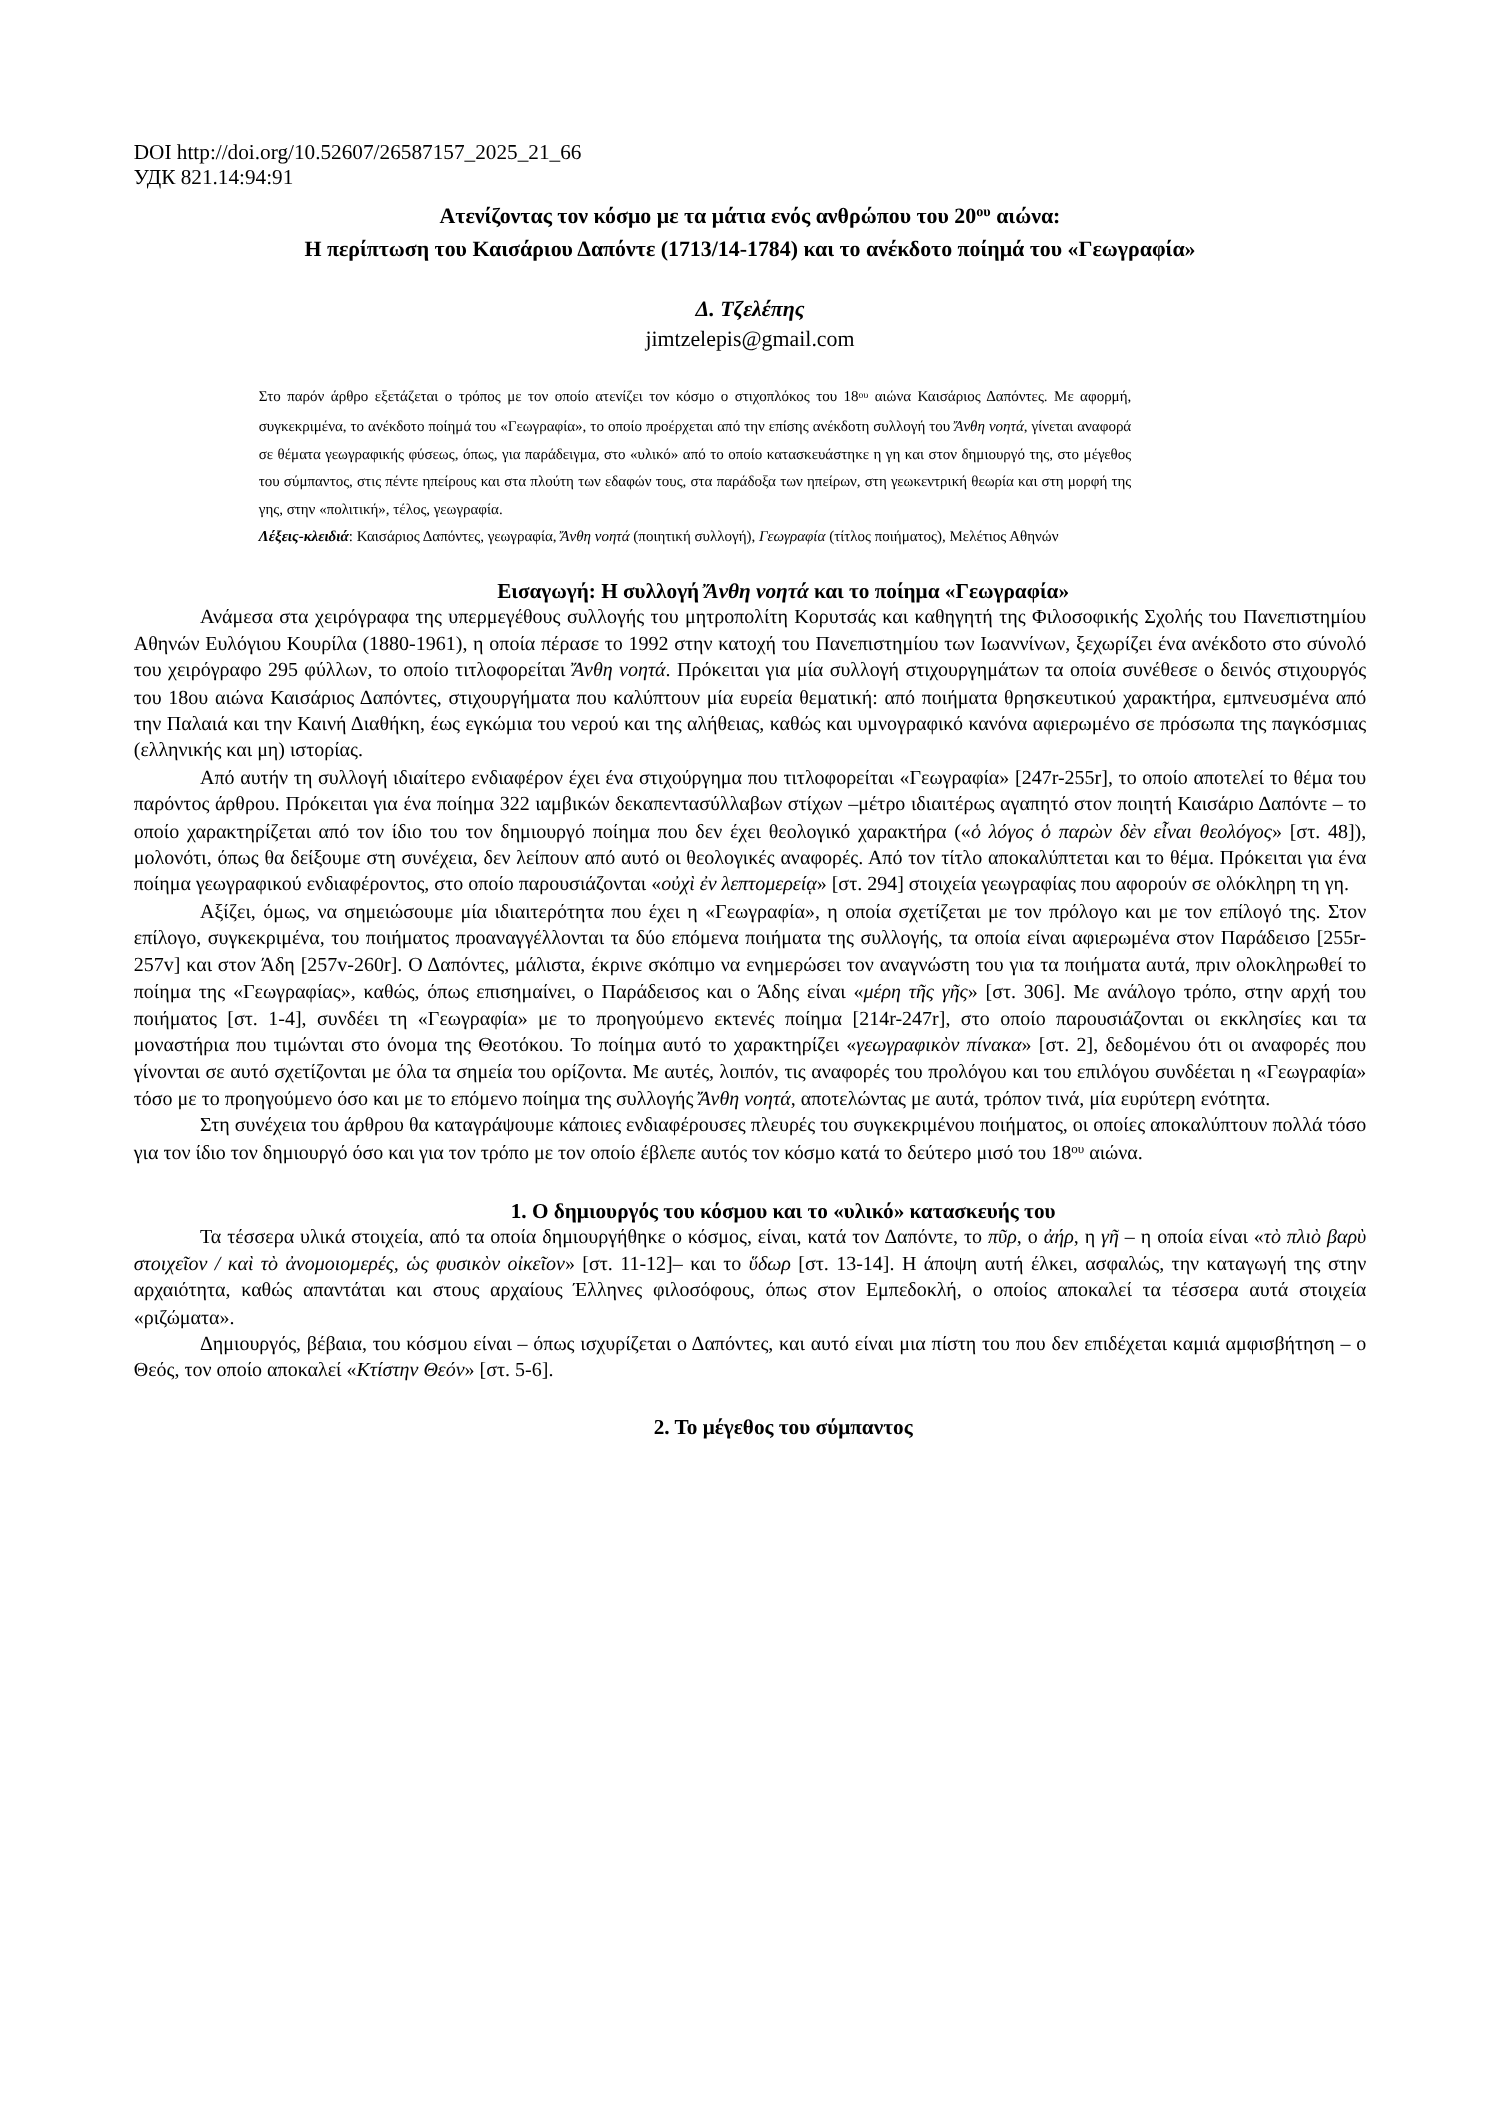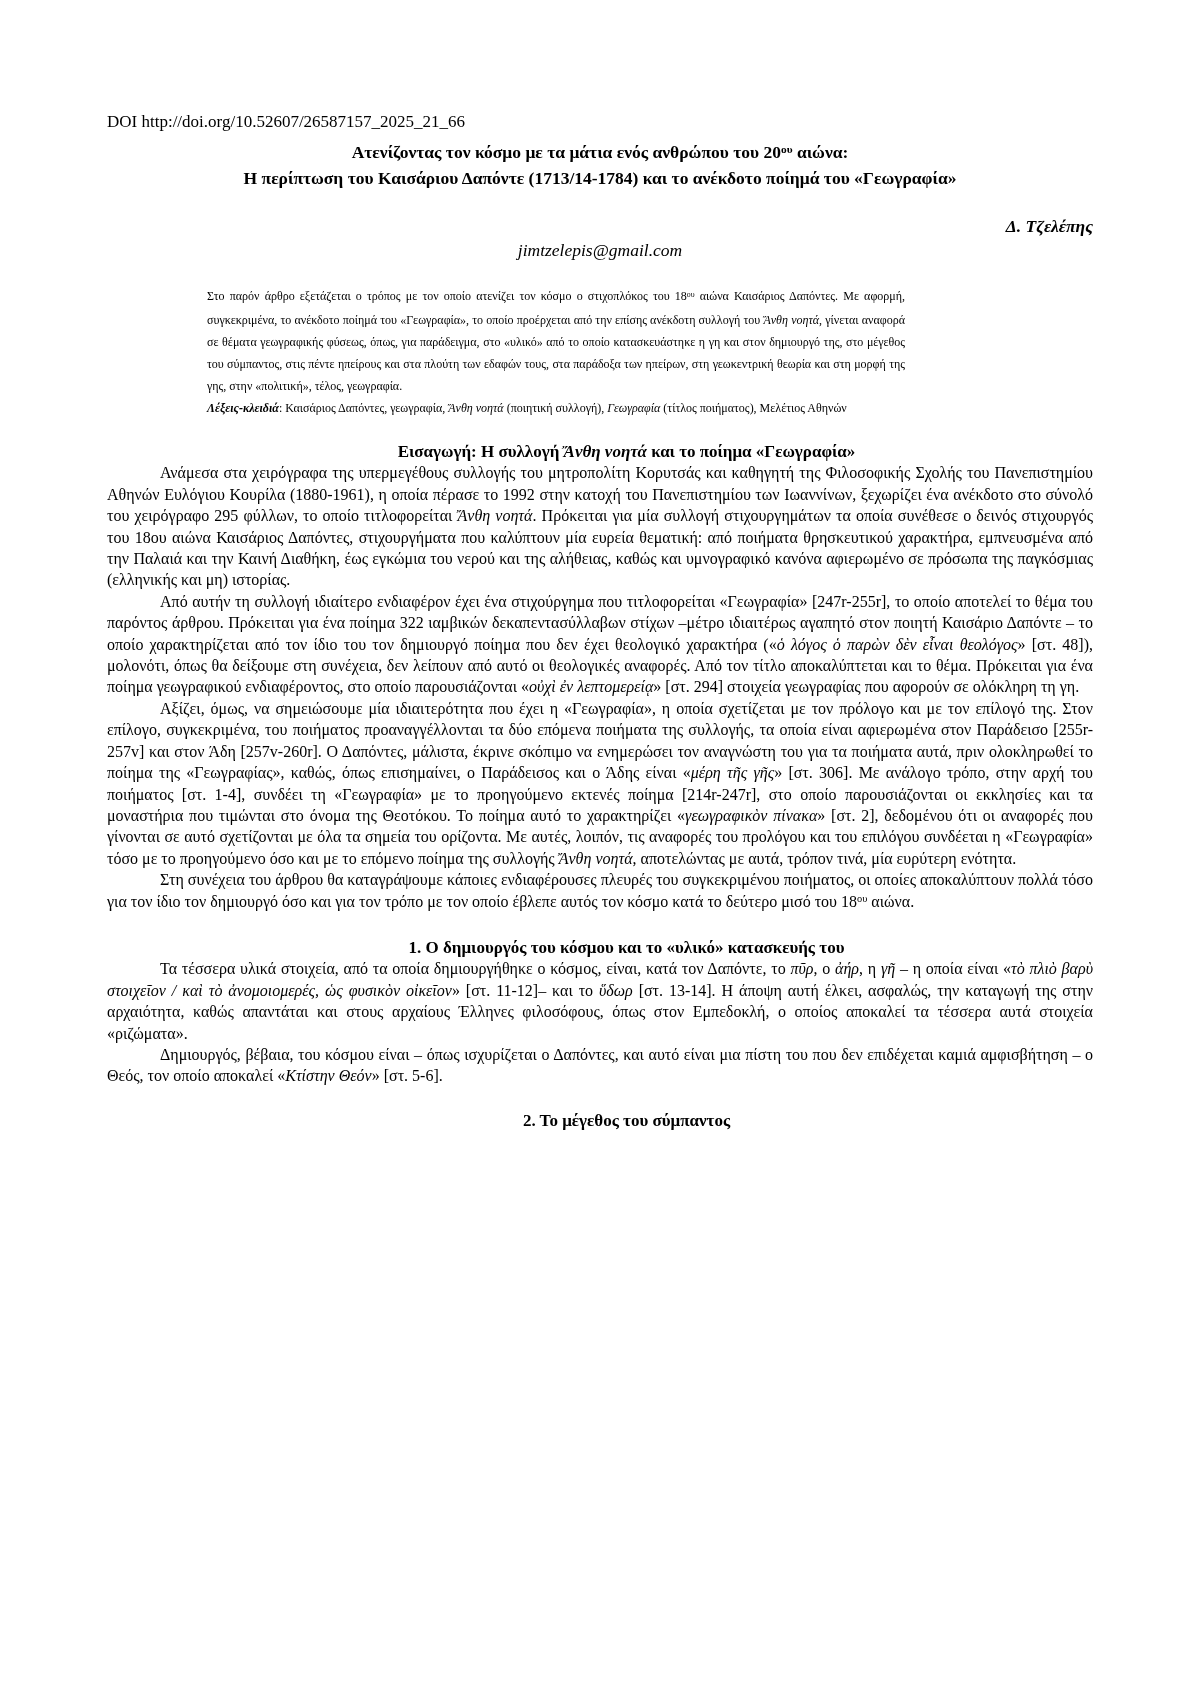--- a/index.html
+++ b/index.html
@@ -13,40 +13,41 @@
     background: #ffffff;
     color: #000000;
     font-family: "Liberation Serif", "DejaVu Serif", serif;
     padding: 102px 107px 0 107px;
     overflow: hidden;
   }
   .meta-line { font-size: 17px; line-height: 20px; text-align: left; }
   .title { margin-top: 9px; text-align: center; font-weight: bold; font-size: 17.5px; line-height: 23.5px; }
   .title-line { display: block; }
   .author-block { margin-top: 25px; text-align: center; font-size: 17.5px; line-height: 23.5px; }
-  .author-name { font-weight: bold; font-style: italic; text-align: right; }
+  .author-name { font-weight: bold; font-style: italic; }
   .affiliation { font-style: italic; }
-  .email { font-style: italic; }
+  .email { }
   .running-title { margin-top: 27px; text-align: center; font-style: italic; font-size: 17px; line-height: 21px; }
   .abstract { margin-top: 23px; padding-left: 100px; padding-right: 188px; font-size: 12px; line-height: 22px; text-align: justify; }
   .abstract p { margin: 0; }
   .section-heading { font-weight: bold; font-size: 17px; line-height: 21.4px; padding-left: 53px; margin-top: 23px; text-align: center; }
   .intro-heading { margin-top: 22px; }
   .body-p { font-size: 16px; line-height: 21.4px; text-align: justify; text-indent: 53px; }
   .i { font-style: italic; }
   .bi { font-weight: bold; font-style: italic; }
   .sup { font-size: 0.65em; position: relative; top: -0.45em; }
 </style>
 </head>
 <body>
 
 <div class="page">
 
   <div>
     <div class="meta-line">DOI http://doi.org/10.52607/26587157_2025_21_66</div>
+    <div class="meta-line">УДК 821.14:94:91</div>
   </div>
 
   <h1 class="title">
     <span class="title-line"><span>Ατενίζοντας τον κόσμο με τα μάτια ενός ανθρώπου του 20</span><span class="sup">ου</span><span> αιώνα:</span></span>
     <span class="title-line"><span>Η περίπτωση του Καισάριου Δαπόντε (1713/14-1784) και το ανέκδοτο ποίημά του «Γεωγραφία»</span></span>
   </h1>
 
   <div class="author-block">
     <div class="author-name">Δ. Τζελέπης</div>
     <div class="email">jimtzelepis@gmail.com</div>

